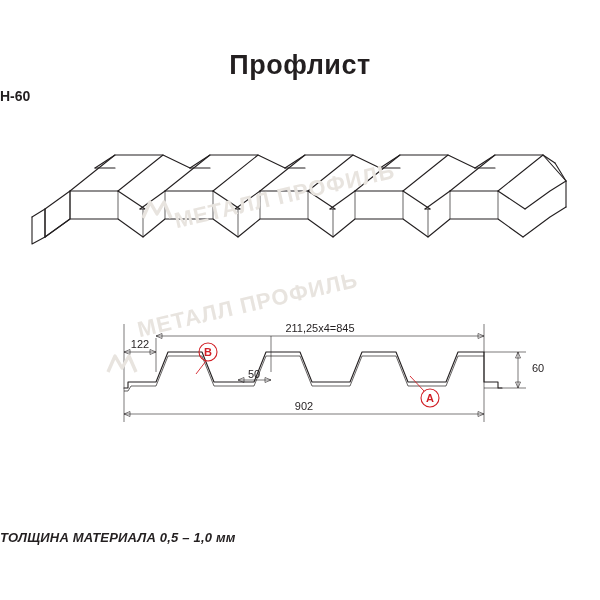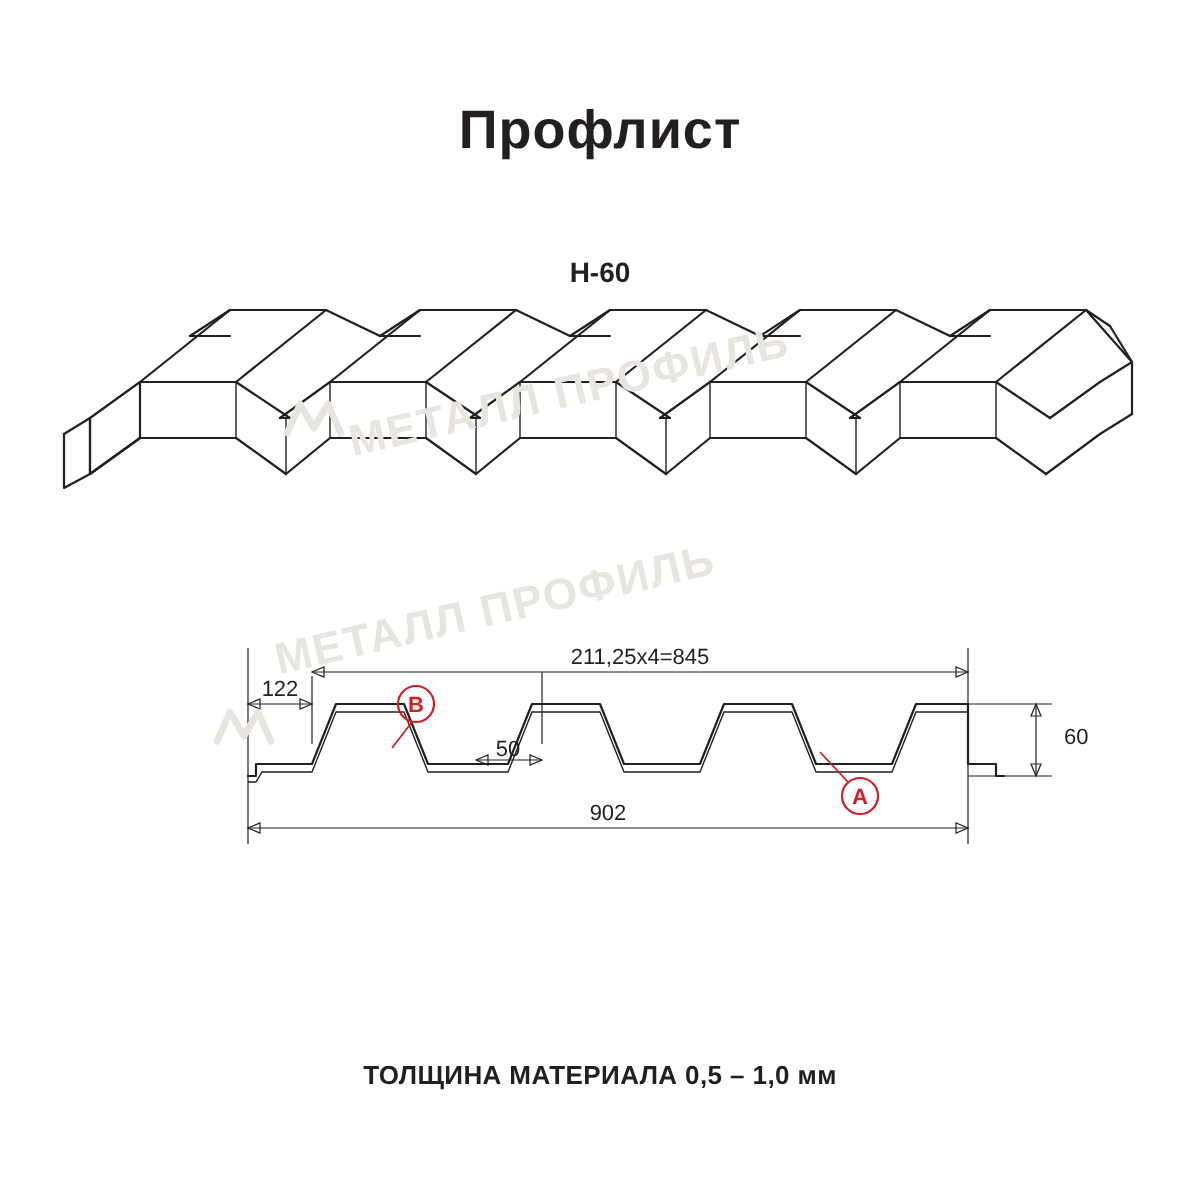--- a/index.html
+++ b/index.html
@@ -29,34 +29,33 @@
     text-align: center;
     font-size: 27px;
     font-weight: bold;
     letter-spacing: 0.5px;
   }
   .subtitle {
     position: absolute;
     top: 88px;
     left: 0;
     width: 600px;
-    text-align: center;
     font-size: 14px;
     font-weight: bold;
-    margin-top: 40px;
   }
   .footer {
     position: absolute;
     top: 530px;
     left: 0;
     width: 600px;
-    text-align: center;
+    text-align: left;
     font-size: 13px;
     font-weight: bold;
     letter-spacing: 0.2px;
+    font-style: italic;
   }
   .iso-wrap {
     position: absolute;
     top: 125px;
     left: 10px;
     width: 580px;
     height: 160px;
   }
   .section-wrap {
     position: absolute;

